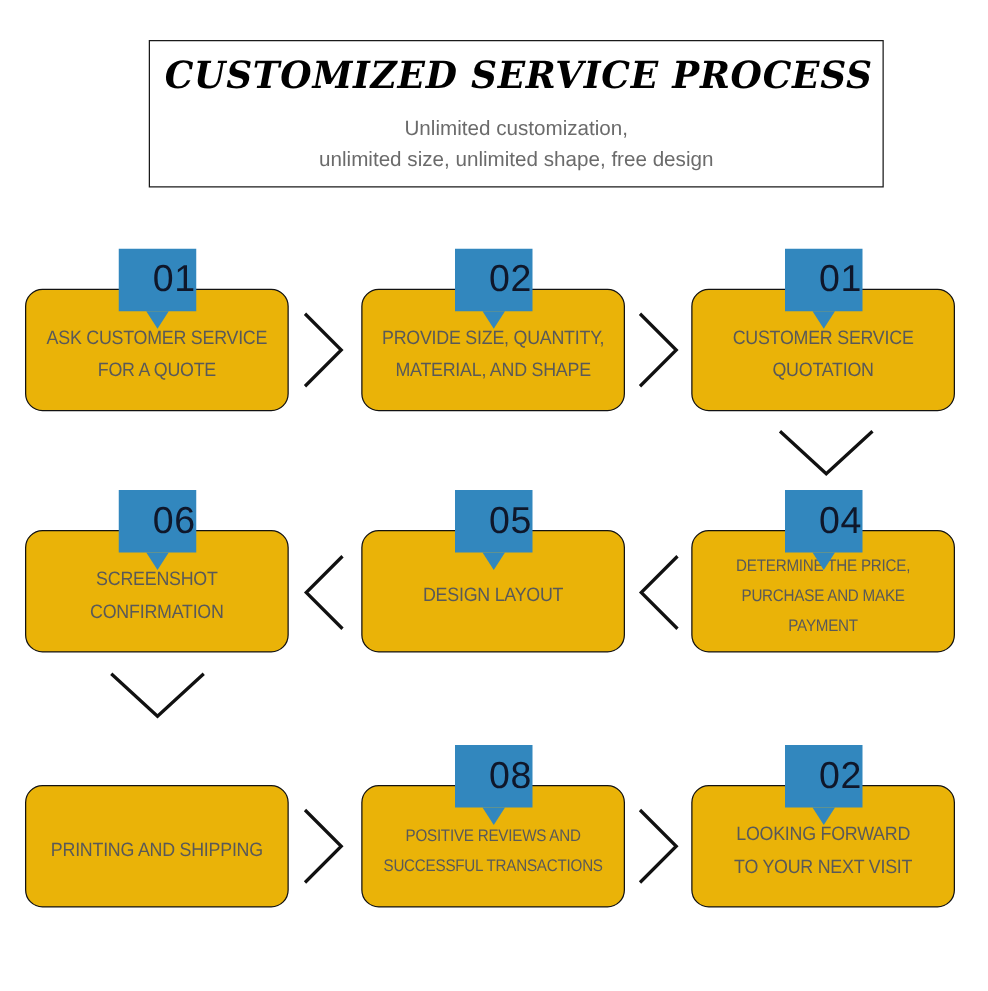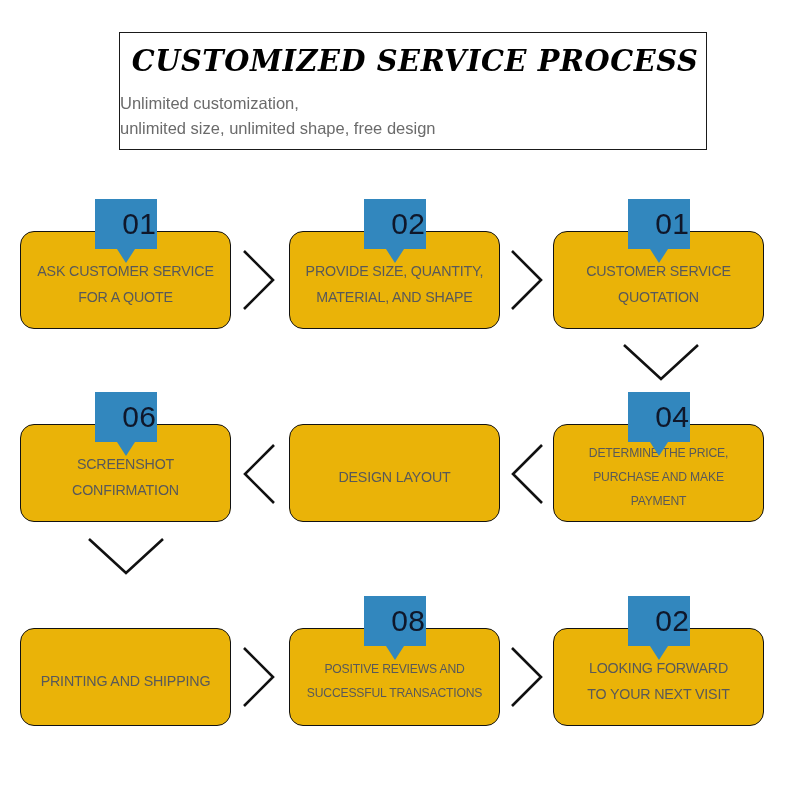--- a/index.html
+++ b/index.html
@@ -40,21 +40,21 @@
     letter-spacing: 0.6px;
     color: #000000;
     white-space: nowrap;
     transform: scaleX(0.96);
   }
   #header-subtitle {
     position: absolute;
     left: 0;
     top: 58px;
     width: 100%;
-    text-align: left;
+    text-align: center;
     font-family: "Liberation Sans", sans-serif;
     font-size: 16.5px;
     line-height: 25px;
     color: #6b6b6b;
   }
   #header-subtitle .sub-line {
     display: block;
   }
 
   
@@ -235,20 +235,24 @@
       <span class="badge-tail"></span>
     </div>
   </div>
 
   <div class="step" id="step-5">
     <div class="step-box">
       <span class="step-label">
         <span class="ln">DESIGN LAYOUT</span>
       </span>
     </div>
+    <div class="badge">
+      <span class="badge-num">05</span>
+      <span class="badge-tail"></span>
+    </div>
   </div>
 
   <div class="step" id="step-6">
     <div class="step-box">
       <span class="step-label">
         <span class="ln">SCREENSHOT</span>
         <span class="ln">CONFIRMATION</span>
       </span>
     </div>
     <div class="badge">

